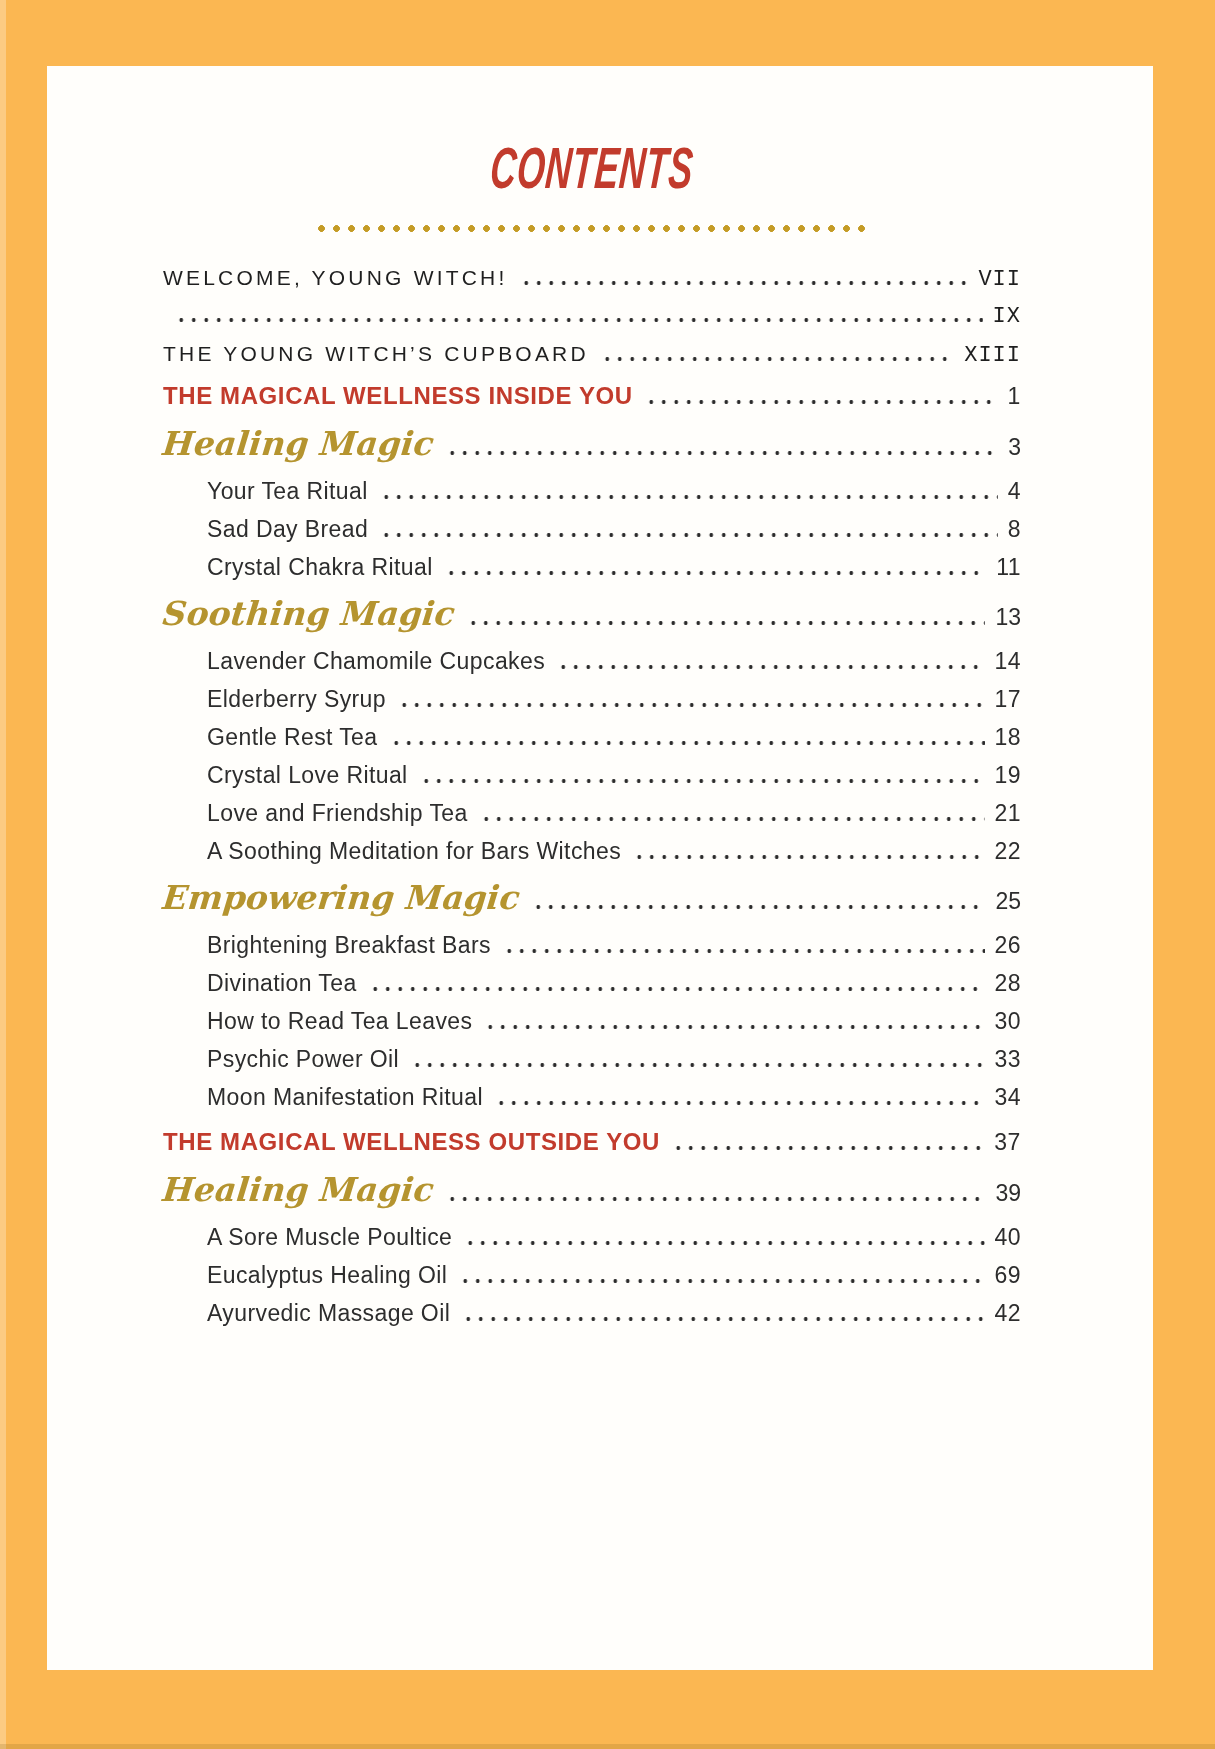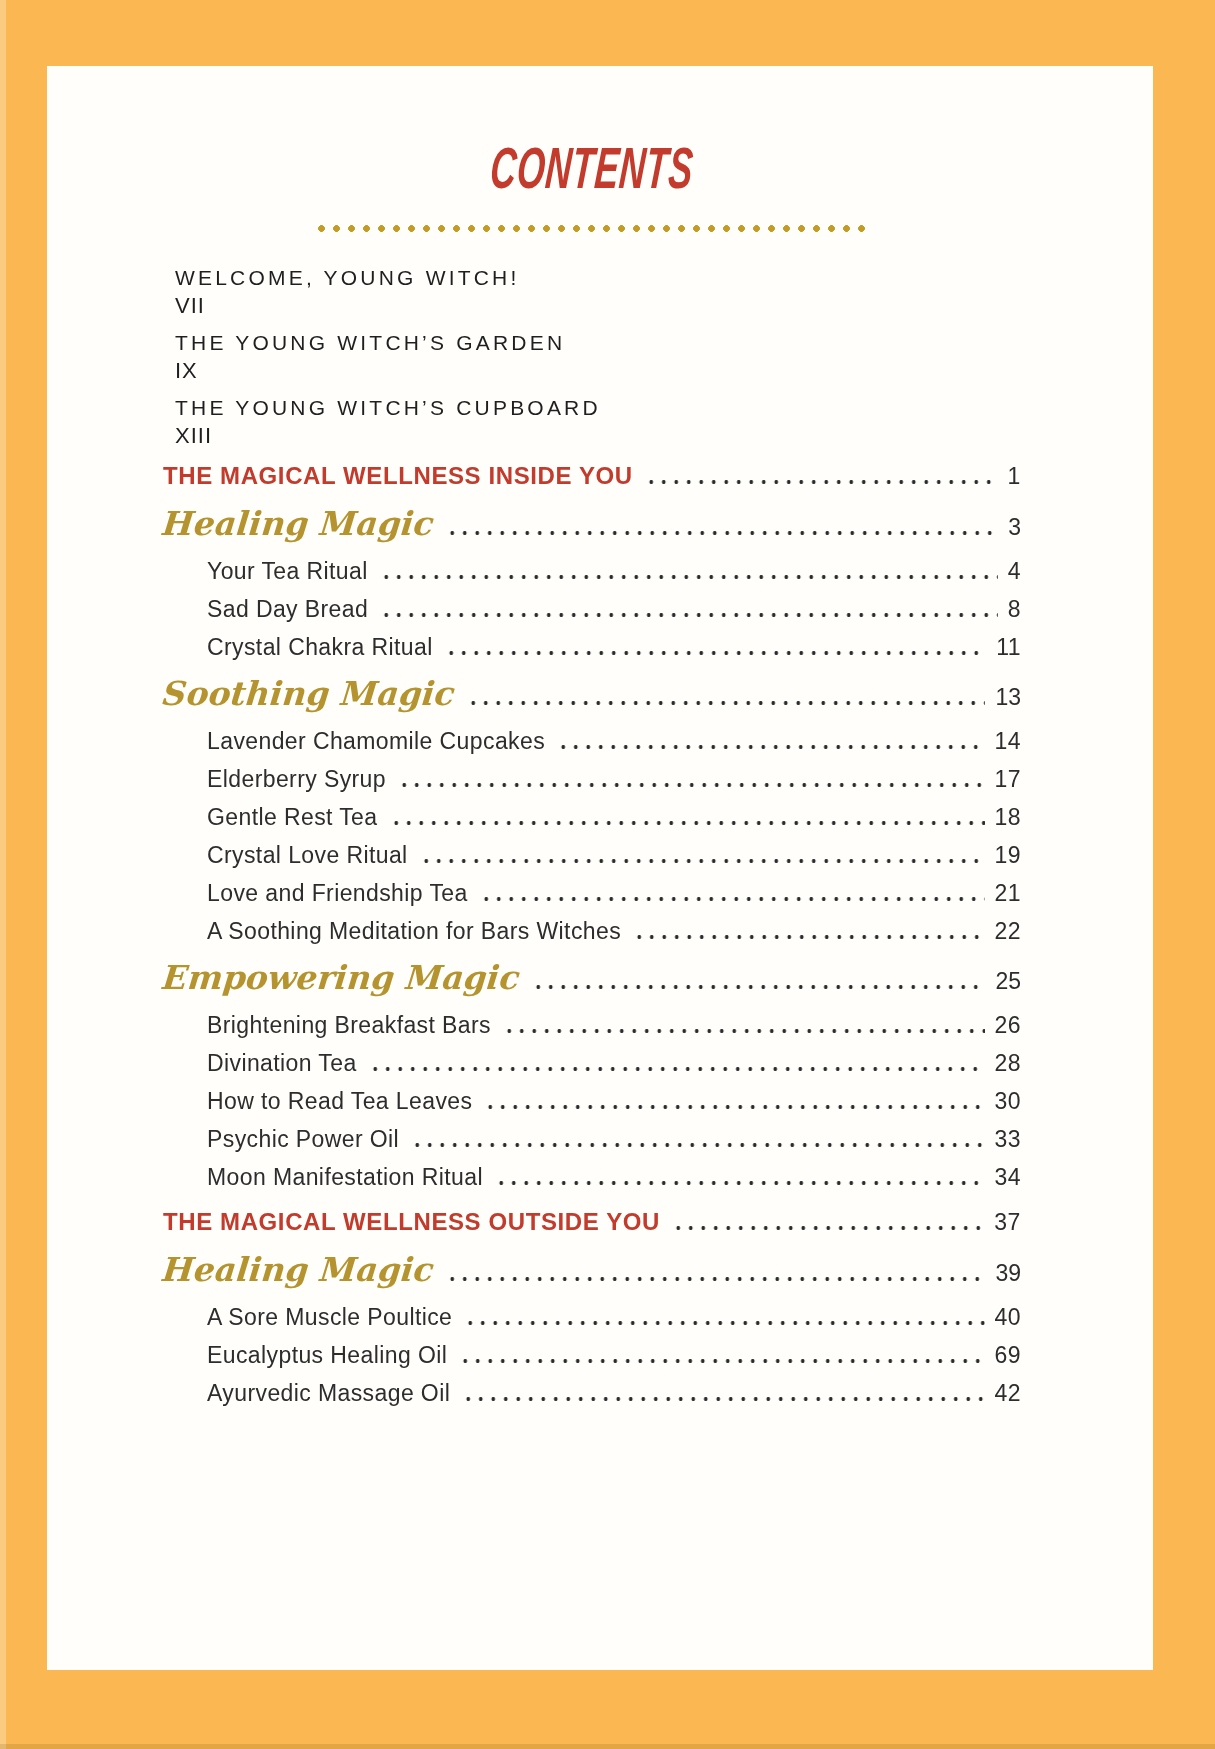--- a/index.html
+++ b/index.html
@@ -61,23 +61,22 @@
     background-position:left center;
   }
   .pagenum { color:#2D2D2D; }
 
   .row-front {
     color:#1F1F1F;
     font-size:21px;
     letter-spacing:3.2px;
     line-height:28px;
     margin-bottom:9px;
-    flex-direction:column;
-  }
-  .row-front .pagenum { font-size:22px; letter-spacing:1px; color:#1F1F1F; }
+  }
+  .row-front .pagenum { font-size:22px; letter-spacing:1px; color:#1F1F1F;font-family:Liberation Mono, monospace; }
 
   .row-section {
     color:#C23B2C;
     font-weight:700;
     font-size:24px;
     letter-spacing:0.6px;
     line-height:34px;
     margin-top:9px;
     margin-bottom:8px;
   }
@@ -118,21 +117,20 @@
 <div class="page">
   <h1 class="title">CONTENTS</h1>
   <div class="divider"></div>
   <div class="toc">
       <div class="row row-front">
         <span class="label">WELCOME, YOUNG WITCH!</span>
         <span class="leader"></span>
         <span class="pagenum">VII</span>
       </div>
       <div class="row row-front">
-        <span class="label">THE YOUNG WITCH’S GARDEN</span>
         <span class="leader"></span>
         <span class="pagenum">IX</span>
       </div>
       <div class="row row-front">
         <span class="label">THE YOUNG WITCH’S CUPBOARD</span>
         <span class="leader"></span>
         <span class="pagenum">XIII</span>
       </div>
       <div class="row row-section">
         <span class="label">THE MAGICAL WELLNESS INSIDE YOU</span>

